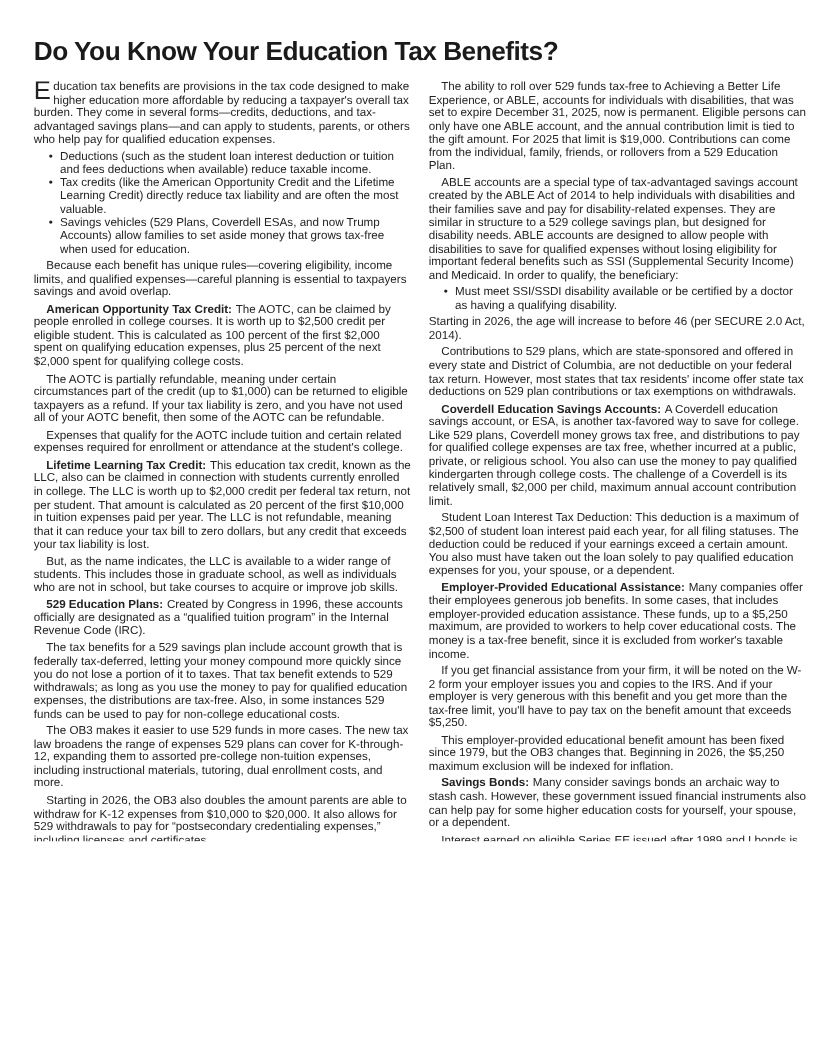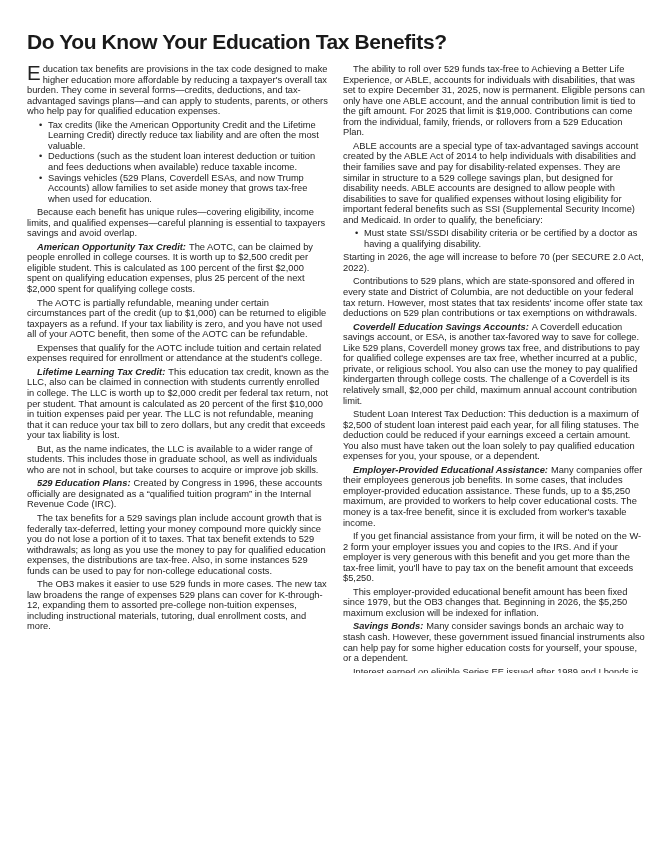--- a/index.html
+++ b/index.html
@@ -33,21 +33,21 @@
     width: 302px;
     font-size: 9.3px;
     line-height: 10.55px;
     color: #232323;
   }
   .col p {
     margin: 0 0 3px 0;
     text-indent: 10px;
   }
   .col p.no-indent { text-indent: 0; }
-  .lead { font-weight: bold; margin-right: 3px; font-style: italic; }
+  .lead { font-weight: bold; margin-right: 3px; }
   .dropcap {
     float: left;
     font-size: 20.5px;
     line-height: 18.5px;
     padding: 0 2px 0 0;
     font-weight: normal;
   }
   ul.bullets {
     list-style: none;
     margin: 0 0 3px 0;
@@ -94,45 +94,46 @@
 <div class="page">
 
   <h1 class="title">Do You Know Your Education Tax Benefits?</h1>
 
   <div class="columns">
 
     <div class="col">
       <p class="no-indent"><span class="dropcap">E</span><span>ducation tax benefits are provisions in the tax code designed to make higher education more affordable by reducing a taxpayer's overall tax burden. They come in several forms—credits, deductions, and tax-advantaged savings plans—and can apply to students, parents, or others who help pay for qualified education expenses.</span></p>
 
       <ul class="bullets">
+        <li>Deductions (such as the student loan interest deduction or tuition and fees deductions when available) reduce taxable income.</li>
         <li>Tax credits (like the American Opportunity Credit and the Lifetime Learning Credit) directly reduce tax liability and are often the most valuable.</li>
-        <li>Deductions (such as the student loan interest deduction or tuition and fees deductions when available) reduce taxable income.</li>
         <li>Savings vehicles (529 Plans, Coverdell ESAs, and now Trump Accounts) allow families to set aside money that grows tax-free when used for education.</li>
       </ul>
 
       <p>Because each benefit has unique rules—covering eligibility, income limits, and qualified expenses—careful planning is essential to taxpayers savings and avoid overlap.</p>
       <p><span class="lead">American Opportunity Tax Credit:</span><span>The AOTC, can be claimed by people enrolled in college courses. It is worth up to $2,500 credit per eligible student. This is calculated as 100 percent of the first $2,000 spent on qualifying education expenses, plus 25 percent of the next $2,000 spent for qualifying college costs.</span></p>
       <p>The AOTC is partially refundable, meaning under certain circumstances part of the credit (up to $1,000) can be returned to eligible taxpayers as a refund. If your tax liability is zero, and you have not used all of your AOTC benefit, then some of the AOTC can be refundable.</p>
       <p>Expenses that qualify for the AOTC include tuition and certain related expenses required for enrollment or attendance at the student's college.</p>
       <p><span class="lead">Lifetime Learning Tax Credit:</span><span>This education tax credit, known as the LLC, also can be claimed in connection with students currently enrolled in college. The LLC is worth up to $2,000 credit per federal tax return, not per student. That amount is calculated as 20 percent of the first $10,000 in tuition expenses paid per year. The LLC is not refundable, meaning that it can reduce your tax bill to zero dollars, but any credit that exceeds your tax liability is lost.</span></p>
       <p>But, as the name indicates, the LLC is available to a wider range of students. This includes those in graduate school, as well as individuals who are not in school, but take courses to acquire or improve job skills.</p>
       <p><span class="lead">529 Education Plans:</span><span>Created by Congress in 1996, these accounts officially are designated as a “qualified tuition program” in the Internal Revenue Code (IRC).</span></p>
       <p>The tax benefits for a 529 savings plan include account growth that is federally tax-deferred, letting your money compound more quickly since you do not lose a portion of it to taxes. That tax benefit extends to 529 withdrawals; as long as you use the money to pay for qualified education expenses, the distributions are tax-free. Also, in some instances 529 funds can be used to pay for non-college educational costs.</p>
       <p>The OB3 makes it easier to use 529 funds in more cases. The new tax law broadens the range of expenses 529 plans can cover for K-through-12, expanding them to assorted pre-college non-tuition expenses, including instructional materials, tutoring, dual enrollment costs, and more.</p>
+      <p>Starting in 2026, the OB3 also doubles the amount parents are able to withdraw for K-12 expenses from $10,000 to $20,000. It also allows for 529 withdrawals to pay for “postsecondary credentialing expenses,” including licenses and certificates.</p>
     </div>
 
     <div class="col">
       <p>The ability to roll over 529 funds tax-free to Achieving a Better Life Experience, or ABLE, accounts for individuals with disabilities, that was set to expire December 31, 2025, now is permanent. Eligible persons can only have one ABLE account, and the annual contribution limit is tied to the gift amount. For 2025 that limit is $19,000. Contributions can come from the individual, family, friends, or rollovers from a 529 Education Plan.</p>
       <p>ABLE accounts are a special type of tax-advantaged savings account created by the ABLE Act of 2014 to help individuals with disabilities and their families save and pay for disability-related expenses. They are similar in structure to a 529 college savings plan, but designed for disability needs. ABLE accounts are designed to allow people with disabilities to save for qualified expenses without losing eligibility for important federal benefits such as SSI (Supplemental Security Income) and Medicaid. In order to qualify, the beneficiary:</p>
 
       <ul class="bullets">
-        <li>Must state SSI/SSDI disability criteria or be certified by a doctor as having a qualifying disability.</li>
+        <li>Must meet SSI/SSDI disability available or be certified by a doctor as having a qualifying disability.</li>
       </ul>
 
-      <p class="no-indent">Starting in 2026, the age will increase to before 70 (per SECURE 2.0 Act, 2022).</p>
+      <p class="no-indent">Starting in 2026, the age will increase to before 46 (per SECURE 2.0 Act, 2014).</p>
       <p>Contributions to 529 plans, which are state-sponsored and offered in every state and District of Columbia, are not deductible on your federal tax return. However, most states that tax residents' income offer state tax deductions on 529 plan contributions or tax exemptions on withdrawals.</p>
       <p><span class="lead">Coverdell Education Savings Accounts:</span><span>A Coverdell education savings account, or ESA, is another tax-favored way to save for college. Like 529 plans, Coverdell money grows tax free, and distributions to pay for qualified college expenses are tax free, whether incurred at a public, private, or religious school. You also can use the money to pay qualified kindergarten through college costs. The challenge of a Coverdell is its relatively small, $2,000 per child, maximum annual account contribution limit.</span></p>
       <p>Student Loan Interest Tax Deduction: This deduction is a maximum of $2,500 of student loan interest paid each year, for all filing statuses. The deduction could be reduced if your earnings exceed a certain amount. You also must have taken out the loan solely to pay qualified education expenses for you, your spouse, or a dependent.</p>
       <p><span class="lead">Employer-Provided Educational Assistance:</span><span>Many companies offer their employees generous job benefits. In some cases, that includes employer-provided education assistance. These funds, up to a $5,250 maximum, are provided to workers to help cover educational costs. The money is a tax-free benefit, since it is excluded from worker's taxable income.</span></p>
       <p>If you get financial assistance from your firm, it will be noted on the W-2 form your employer issues you and copies to the IRS. And if your employer is very generous with this benefit and you get more than the tax-free limit, you'll have to pay tax on the benefit amount that exceeds $5,250.</p>
       <p>This employer-provided educational benefit amount has been fixed since 1979, but the OB3 changes that. Beginning in 2026, the $5,250 maximum exclusion will be indexed for inflation.</p>
       <p><span class="lead">Savings Bonds:</span><span>Many consider savings bonds an archaic way to stash cash. However, these government issued financial instruments also can help pay for some higher education costs for yourself, your spouse, or a dependent.</span></p>
       <p>Interest earned on eligible Series EE issued after 1989 and I bonds is not taxed as long as the bond owner uses the redeemed bonds to pay tuition and fees for higher education expenses at an eligible institution. In addition to meeting certain requirements, there is also an income limit for the education-related savings bond interest exclusion.</p>
 
       <div class="continued">... continued on page 3</div>

